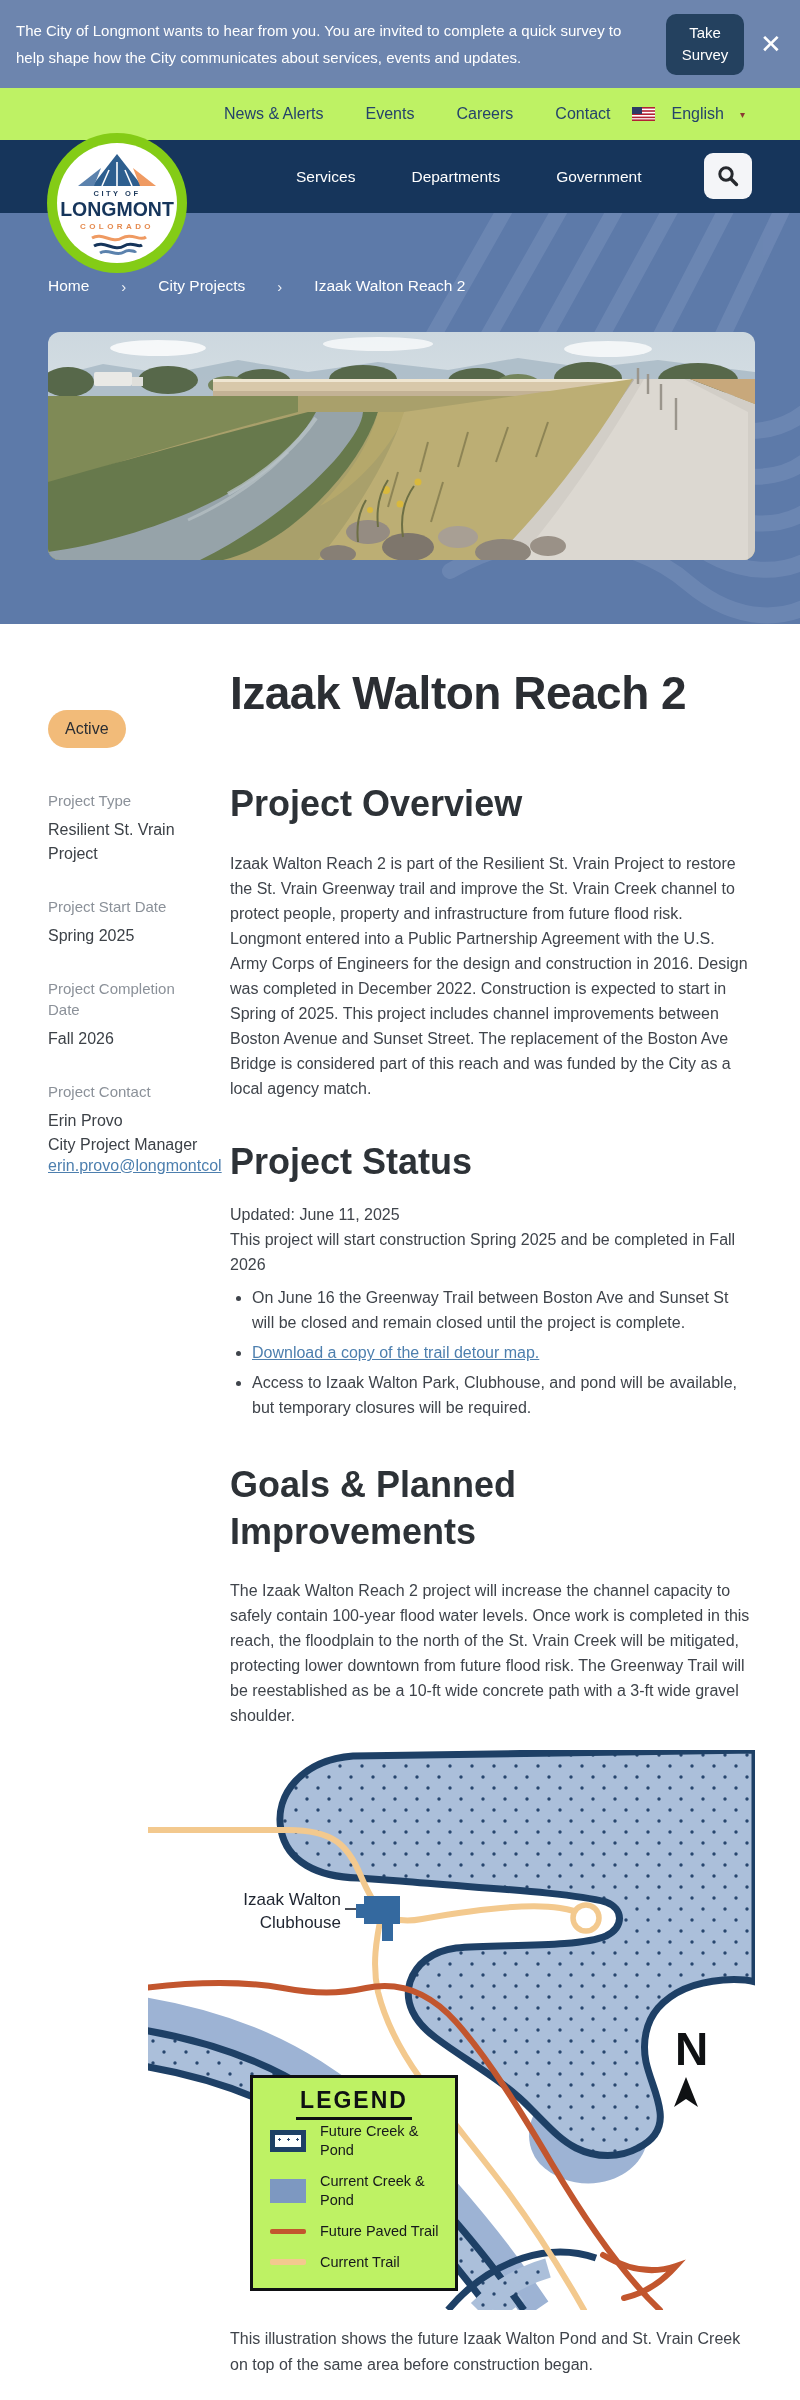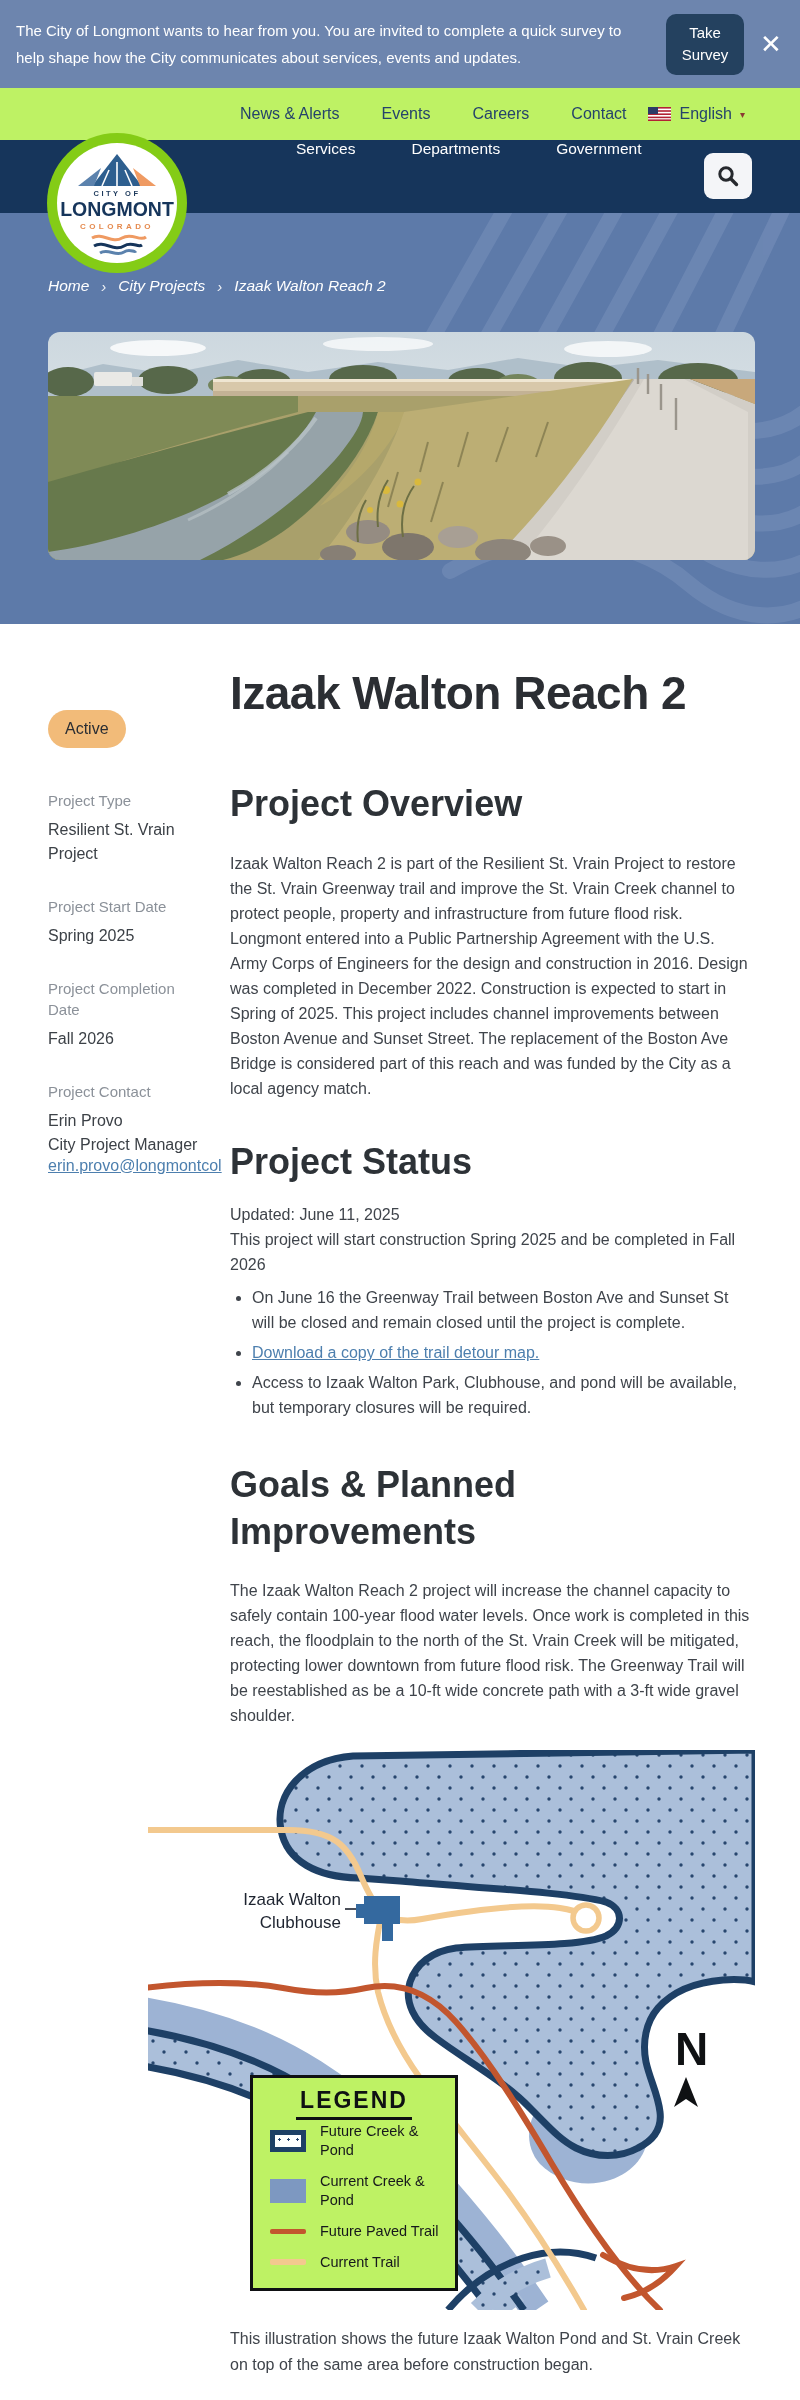--- a/index.html
+++ b/index.html
@@ -16,39 +16,39 @@
   .survey-btn { background:#24415f; color:#fff; font-size:15px; line-height:1.5; padding:8px 12px;
     border-radius:10px; text-align:center; width:78px; border:none; cursor:pointer; margin-left:28px;
     font-family:inherit; }
   .survey-close { color:#fff; font-size:26px; font-weight:300; margin-left:16px; background:none;
     border:none; cursor:pointer; line-height:1; font-family:inherit; }
 
   
   .utility-nav { height:52px; background:#bef264; display:flex; align-items:center;
     justify-content:flex-end; font-size:16px; padding-right:55px; gap:42px; color:#25436b; }
   .utility-nav a { color:#25436b; text-decoration:none; }
-  .lang { display:flex; align-items:center; gap:8px; margin-left:-20px; cursor:pointer; }
+  .lang { display:flex; align-items:center; gap:16px; margin-left:-20px; cursor:pointer; }
   .caret { font-size:10px; color:#8b3a33; }
 
   
-  .main-nav { height:73px; background:#16355b; display:flex; align-items:flex-start; position:relative; z-index:5; }
+  .main-nav { height:73px; background:#16355b; display:flex; align-items:center; position:relative; z-index:5; }
   .nav-links { display:flex; margin-left:296px; gap:56px; }
   .nav-links a { color:#fff; font-size:15.5px; text-decoration:none; }
   .search-btn { position:absolute; left:704px; top:13px; width:48px; height:46px; background:#f4f5f8;
     border-radius:9px; border:none; display:flex; align-items:center; justify-content:center; cursor:pointer; }
 
   
   .logo { position:absolute; left:47px; top:133px; width:140px; height:140px; background:#84cc16;
     border-radius:50%; z-index:10; display:flex; align-items:center; justify-content:center; }
 
   
   .hero-band { height:411px; background:#5d7aa9; position:relative; overflow:hidden; }
   .band-pattern { position:absolute; right:0; top:0; height:411px; width:430px; }
   .breadcrumb { position:absolute; left:48px; top:64px; color:#fff; font-size:15.5px; display:flex;
-    gap:12px; align-items:center; z-index:3;font-style:italic; }
+    gap:32px; align-items:center; z-index:3; }
   .breadcrumb a { color:#fff; text-decoration:none; }
   .crumb-sep { opacity:.9; font-size:15px; }
   .hero { position:absolute; left:48px; top:119px; width:707px; height:228px; border-radius:12px;
     overflow:hidden; z-index:2; }
 
   
   .layout { display:flex; padding-left:48px; padding-right:45px; }
   .sidebar { width:182px; flex:none; }
   .main { width:525px; flex:none; }
 

